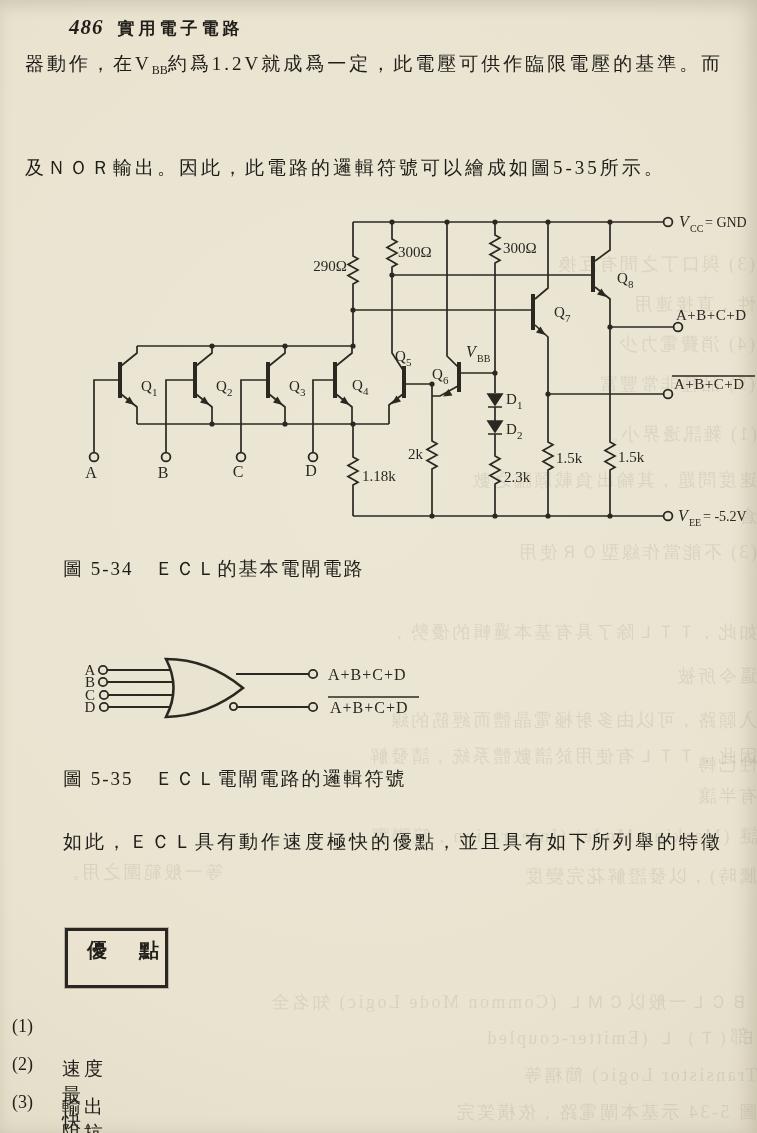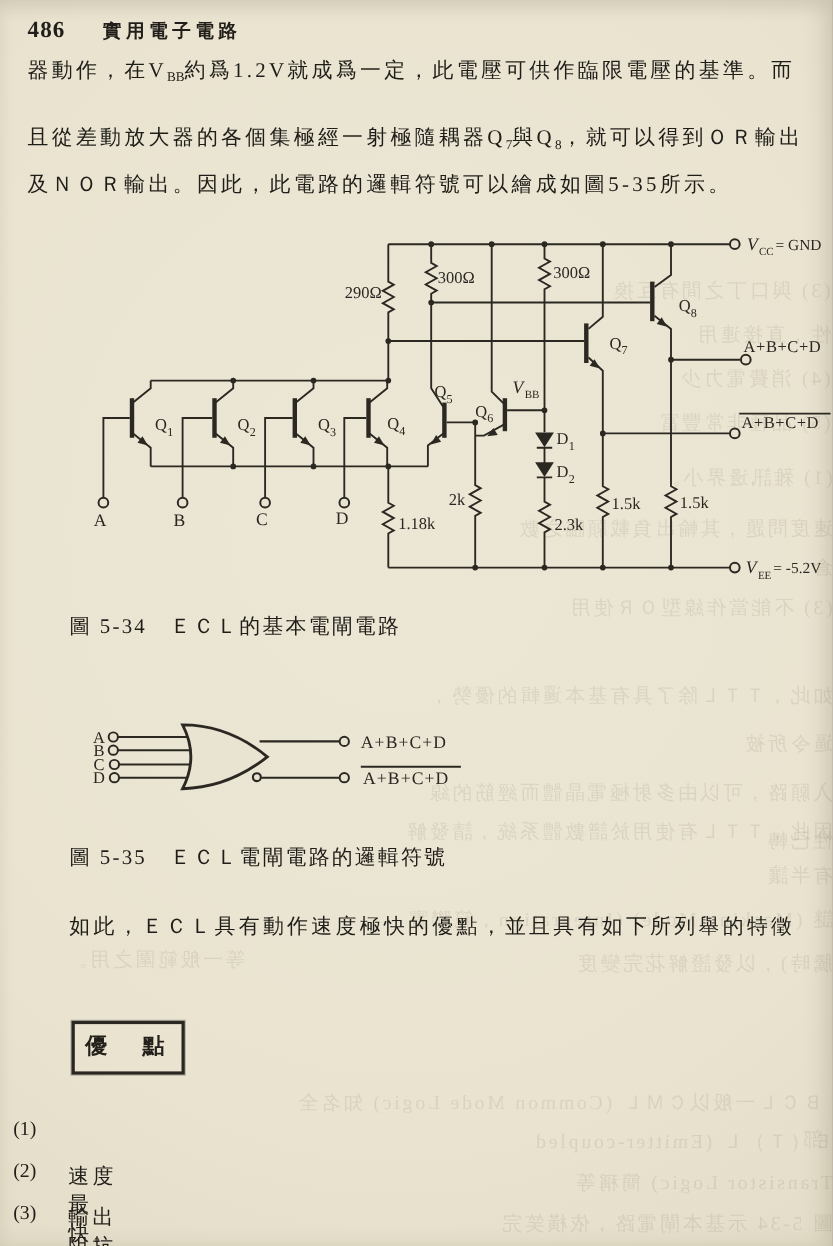--- a/index.html
+++ b/index.html
@@ -3,27 +3,27 @@
 <meta charset="utf-8">
 <style>
   html,body{margin:0;padding:0;background:#b8b0a0;}
   .page{
     position:relative;width:757px;height:1133px;overflow:hidden;
     background:radial-gradient(120% 90% at 48% 42%, #ece6d5 0%, #e9e3d0 55%, #ddd6c0 100%);
     box-shadow:inset -10px 0 18px rgba(120,110,85,.16), inset 0 8px 14px rgba(120,110,85,.10);
     font-family:"Liberation Serif","DejaVu Serif",serif;color:#221f1a;
   }
   .abs{position:absolute;}
-  .hdr-num{font-size:21px;font-weight:bold;letter-spacing:1px;}
-  .hdr-title{font-size:17px;font-weight:bold;letter-spacing:4px;margin-left:34px;}
+  .hdr-num{font-size:21px;font-weight:bold;font-style:italic;letter-spacing:1px;margin-left:44px;}
+  .hdr-title{font-size:17px;font-weight:bold;letter-spacing:4px;margin-left:14px;}
   .bodyline{font-size:19px;letter-spacing:3px;white-space:nowrap;color:#1f1d18;}
   .bodyline sub{font-size:12px;letter-spacing:0;vertical-align:-4px;}
   .caption{font-size:19px;font-weight:normal;letter-spacing:2px;white-space:nowrap;color:#201d18;}
   .advbox{
-    border:3px solid #2a2722;padding:6px 0 10px 0;width:97px;text-align:center;
+    border:3px solid #2a2722;padding:6px 0 21px 0;width:97px;text-align:right;
     font-size:20px;font-weight:bold;letter-spacing:6px;color:#23201b;box-shadow:0 0 0 1px rgba(42,39,34,.25);
   }
   .li-num{font-size:18px;letter-spacing:0;}
   .li-text{font-size:19px;letter-spacing:3px;margin-top:40px;}
   .bleed{
     position:absolute;transform:scaleX(-1);opacity:.13;color:#6d6752;
     font-size:18px;letter-spacing:2.5px;white-space:pre-line;line-height:40px;
     filter:blur(.4px);pointer-events:none;
   }
   svg text{font-family:"Liberation Serif","DejaVu Serif",serif;fill:#2a2722;}
@@ -47,21 +47,20 @@
   <div class="bleed" style="left:268px;top:985px;width:480px;line-height:34px;">ＢＣＬ一般以ＣＭＬ (Common Mode Logic) 知名全部</div>
   <div class="bleed" style="left:452px;top:1020px;width:305px;line-height:37px;">Ｅ（Ｔ）Ｌ (Emitter-coupled Transistor Logic) 簡稱等
 圖 5-34 示基本閘電路，依橫笑完變ＴＴＬ情形
 圖所示，輸入電路的Q 一Q 與Q 之階之</div>
 
   <div class="abs" style="left:25px;top:15px;">
     <span class="hdr-num">486</span><span class="hdr-title">實用電子電路</span>
   </div>
 
   <div class="abs bodyline" style="left:25px;top:51px;"><span>器動作，在V</span><sub>BB</sub><span>約爲1.2V就成爲一定，此電壓可供作臨限電壓的基準。而</span></div>
-  <div class="abs bodyline" style="left:25px;top:112px;"><span>且從差動放大器的各個集極經一射極隨耦器Q</span><sub>7</sub><span>與Q</span><sub>8</sub><span>，就可以得到ＯＲ輸出</span></div>
   <div class="abs bodyline" style="left:25px;top:155px;">及ＮＯＲ輸出。因此，此電路的邏輯符號可以繪成如圖5-35所示。</div>
 
   <svg class="abs" style="left:0;top:0;" width="757" height="1133" viewBox="0 0 757 1133">
     <g stroke="#2b2822" stroke-width="1.7" fill="none">
 
       <path d="M353,222 H663"></path>
       <path d="M353,516 H663"></path>
       <path d="M137,346 H353"></path>
       <path d="M137,424 H389"></path>
 

